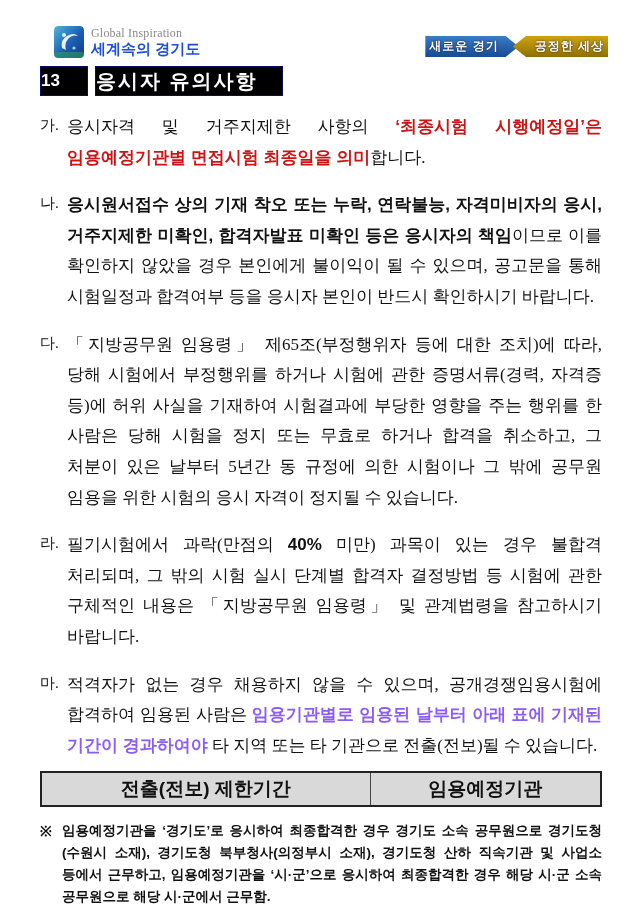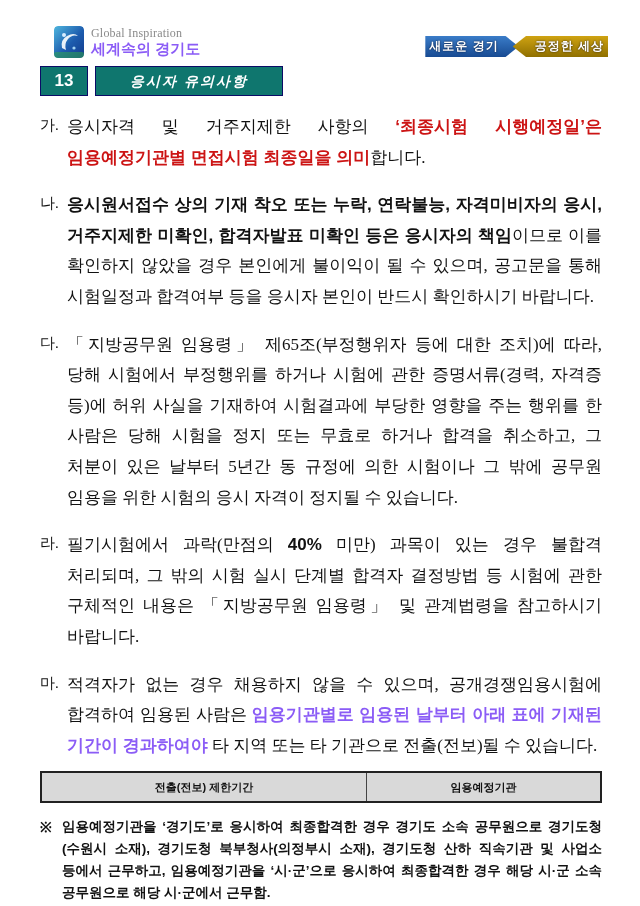--- a/index.html
+++ b/index.html
@@ -11,56 +11,56 @@
     overflow:hidden;
   }
   .page { position:relative; width:640px; height:906px; background:#fff; }
 
   
   .topbar { position:absolute; top:24px; left:40px; right:32px; height:40px; }
   .logo { position:absolute; left:14px; top:2px; display:flex; align-items:center; gap:7px; }
   .logo-icon { width:30px; height:32px; border-radius:4px; display:block; }
   .logo-text { display:flex; flex-direction:column; line-height:1.05; }
   .logo-tagline { font-family:"Liberation Serif", serif; font-size:12px; color:#8a8a8a; letter-spacing:.2px; }
-  .logo-name { font-family:"Liberation Sans", sans-serif; font-size:15px; font-weight:bold; color:#8b5cf6; margin-top:1px; }
+  .logo-name { font-family:"Liberation Sans", sans-serif; font-size:15px; font-weight:bold; color:#1d4ed8; margin-top:1px; }
 
   .badges { position:absolute; right:0; top:12px; display:flex; }
   .badge { font-family:"Liberation Sans", sans-serif; font-size:12px; font-weight:bold;
            color:#fff; height:21px; line-height:21px; padding:0 4px; letter-spacing:1px;
            text-shadow:0 0 2px rgba(0,0,20,.85); }
   .badge-blue { background:linear-gradient(180deg,#3a7cc8 0%,#174a92 100%);
                 clip-path:polygon(0 0, 86% 0, 100% 50%, 86% 100%, 0 100%);
                 padding-right:20px; }
   .badge-gold { background:linear-gradient(180deg,#cfa312 0%,#8f6f00 100%);
                 clip-path:polygon(14% 0, 100% 0, 100% 100%, 14% 100%, 0 50%);
                 padding-left:22px; margin-left:-6px; }
 
   
   .section-header { position:absolute; top:66px; left:40px; display:flex; gap:7px; }
   .section-number, .section-title {
-    background:#0f766e; color:#ffffff; border:1px solid #0b0b66;
+    background:#000000; color:#ffffff; border:1px solid #0b0b66;
     font-family:"Liberation Sans", sans-serif; font-weight:bold;
-    height:28px; line-height:28px; text-align:center;
+    height:28px; line-height:28px; 
   }
   .section-number { width:46px; font-size:17px; }
-  .section-title  { width:186px; font-size:14px; letter-spacing:2px;font-style:italic; }
+  .section-title  { width:186px; font-size:20px; letter-spacing:2px; }
 
   
   .content { position:absolute; top:112px; left:40px; width:562px; }
   .para { display:flex; margin-bottom:17px; }
   .para-label { flex:none; width:27px; font-size:15px; line-height:1.8; }
   .para-text { flex:1; margin:0; font-size:17px; line-height:1.8;
                text-align:justify; word-break:keep-all; }
   .b  { font-family:"Liberation Sans", sans-serif; font-weight:bold; }
   .red  { color:#cc1414; }
   .blue { color:#8b5cf6; }
 
   
   .limit-table { width:100%; border-collapse:collapse; margin-top:3px;
-                 font-family:"Liberation Sans", sans-serif; font-size:11px; font-weight:bold; }
+                 font-family:"Liberation Sans", sans-serif; font-size:19px; font-weight:bold; }
   .limit-table th, .limit-table td { border:1px solid #444; padding:3px 8px; }
   .limit-table { border:2px solid #222; }
   .limit-table th { background:#d9d9d9; text-align:center; height:22px; }
   .limit-table td.period { width:118px; text-align:center; vertical-align:middle; }
   .limit-table td.orgs { text-align:left; line-height:1.6; letter-spacing:.3px; }
 
   
   .footnote { display:flex; margin-top:13px;
               font-family:"Liberation Sans", sans-serif; font-size:13.5px; font-weight:bold; }
   .footnote-marker { flex:none; width:22px; font-size:14px; line-height:1.62; }

